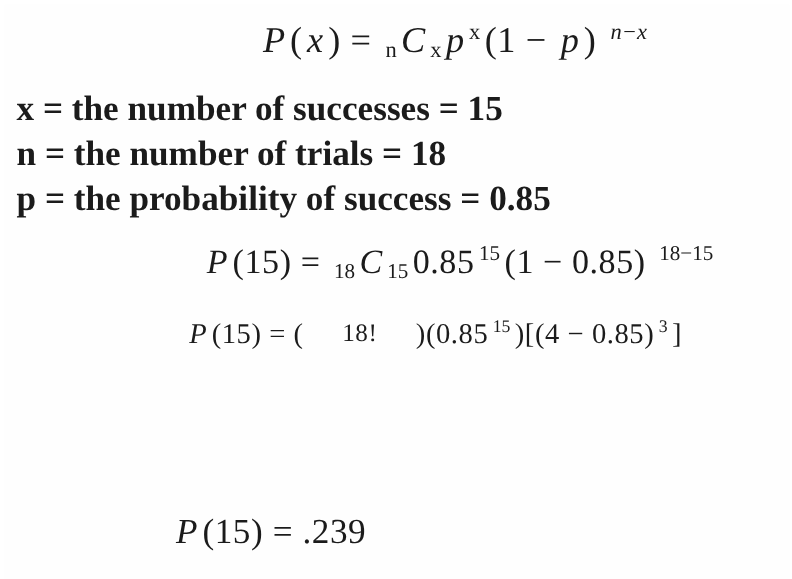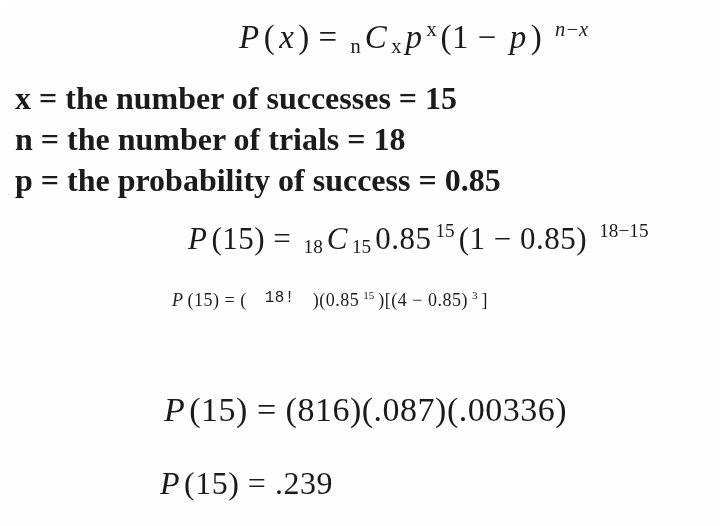--- a/index.html
+++ b/index.html
@@ -22,30 +22,29 @@
   .tk-n   { font-style: normal; }
   .tk-sub { font-size: 62%; vertical-align: -0.25em; letter-spacing: 0; }
   .tk-sup { font-size: 62%; vertical-align: 0.6em; letter-spacing: 0; }
   .tk-supi{ font-size: 62%; vertical-align: 0.6em; font-style: italic; letter-spacing: 0; }
   .frac {
     display: inline-block;
     vertical-align: middle;
     text-align: center;
     font-size: 88%;
     line-height: 1.12;
-    margin: 0 2px;
+    margin: 0 19px;
     transform: translateY(-3px);
-    font-family: Liberation Mono, monospace;
   }
   .frac .num { display: block; padding: 0 12px; }
   .frac .den { display: block; border-top: 2px solid currentColor; padding: 0 2px; }
 
   .f-general { left: 231px; top: 12px;  font-size: 33px; }
   .f-step1   { left: 180px; top: 214px; font-size: 31px; }
-  .f-step2   { left: 164px; top: 283px; font-size: 18px; }
+  .f-step2   { left: 164px; top: 283px; font-size: 26px; }
   .f-step3   { left: 156px; top: 385px; font-size: 34px; }
   .f-step4   { left: 152px; top: 459px; font-size: 32px; }
 
   .defs {
     position: absolute;
     left: 7px;
     top: 76px;
     font-weight: 700;
     font-size: 32px;
   }
@@ -65,17 +64,16 @@
   <div class="defs">
     <div class="def-line">x = the number of successes = 15</div>
     <div class="def-line">n = the number of trials = 18</div>
     <div class="def-line">p = the probability of success = 0.85</div>
   </div>
 
   <div class="math f-step1"><span class="tk-i">P</span><span class="tk-n">(15) = </span><span class="tk-sub">18</span><span class="tk-i">C</span><span class="tk-sub">15</span><span class="tk-n">0.85</span><span class="tk-sup">15</span><span class="tk-n">(1 − 0.85) </span><span class="tk-sup">18−15</span></div>
 
   <div class="math f-step2"><span class="tk-i">P</span><span class="tk-n">(15) = (</span><span class="frac"><span class="num">18!</span></span><span class="tk-n">)(0.85</span><span class="tk-sup">15</span><span class="tk-n">)[(4 − 0.85)</span><span class="tk-sup">3</span><span class="tk-n">]</span></div>
 
-  <div class="math f-step3"><span class="tk-i">P</span><span class="tk-n">(15) = (816)(.087)(.00336)</span></div>
 
   <div class="math f-step4"><span class="tk-i">P</span><span class="tk-n">(15) = .239</span></div>
 
 </div>
 
 </body></html>

